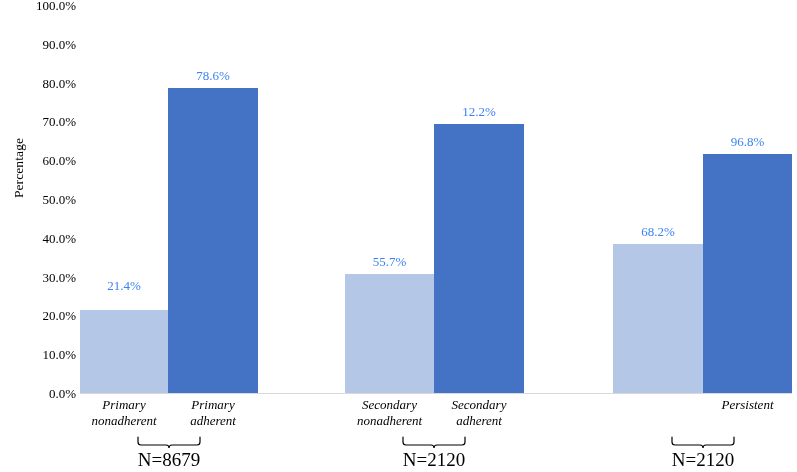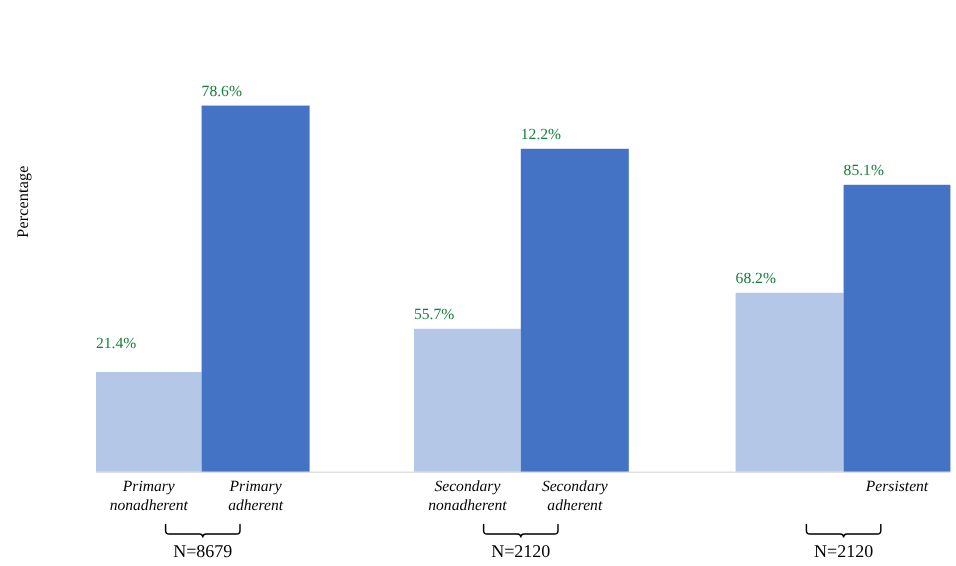--- a/index.html
+++ b/index.html
@@ -70,25 +70,25 @@
 
   .bar {
     position: absolute;
     bottom: 0;
   }
   .bar-light { background: #b4c7e7; }
   .bar-dark  { background: #4472c4; }
 
   .bar-value {
     position: absolute;
-    text-align: left;
+    text-align: center;
     font-size: 13px;
     line-height: 13px;
     white-space: nowrap;
-    color: #15803d;
+    color: #3b82f6;
   }
 
   
   .cat-labels {
     position: absolute;
     left: 80px;
     top: 397px;
     width: 712px;
     height: 40px;
     font-style: italic;
@@ -115,48 +115,61 @@
     top: 0;
   }
   .brace {
     position: relative;
     width: 100%;
     height: 15px;
   }
   .brace svg { display: block; }
   .group-n {
     text-align: center;
-    font-size: 15px;
+    font-size: 19px;
     line-height: 16px;
     white-space: nowrap;
     margin-top: 1px;
   }
 </style>
 </head>
 <body>
 
 <div id="chart-root">
 
   <div class="y-axis-title">Percentage</div>
 
+  <div class="y-ticks">
+      <div class="y-tick" style="top: -1px;">100.0%</div>
+      <div class="y-tick" style="top: 37.8px;">90.0%</div>
+      <div class="y-tick" style="top: 76.6px;">80.0%</div>
+      <div class="y-tick" style="top: 115.4px;">70.0%</div>
+      <div class="y-tick" style="top: 154.2px;">60.0%</div>
+      <div class="y-tick" style="top: 193px;">50.0%</div>
+      <div class="y-tick" style="top: 231.8px;">40.0%</div>
+      <div class="y-tick" style="top: 270.6px;">30.0%</div>
+      <div class="y-tick" style="top: 309.4px;">20.0%</div>
+      <div class="y-tick" style="top: 348.2px;">10.0%</div>
+      <div class="y-tick" style="top: 387px;">0.0%</div>
+    </div>
 
   <div class="plot-area">
     <div class="axis-line"></div>
   <div class="bar bar-light" style="left: 0px; width: 88px; height: 83.032px; background: rgb(180, 199, 231);"></div>
       <div class="bar-value" style="left: 0px; width: 88px; bottom: 101px;">21.4%</div>
       <div class="bar bar-dark" style="left: 88px; width: 90px; height: 304.968px; background: rgb(68, 114, 196);"></div>
       <div class="bar-value" style="left: 88px; width: 90px; bottom: 310.968px;">78.6%</div>
       <div class="bar bar-light" style="left: 265px; width: 89px; height: 118.728px; background: rgb(180, 199, 231);"></div>
       <div class="bar-value" style="left: 265px; width: 89px; bottom: 124.728px;">55.7%</div>
       <div class="bar bar-dark" style="left: 354px; width: 90px; height: 269.272px; background: rgb(68, 114, 196);"></div>
       <div class="bar-value" style="left: 354px; width: 90px; bottom: 275.272px;">12.2%</div>
       <div class="bar bar-light" style="left: 533px; width: 90px; height: 148.604px; background: rgb(180, 199, 231);"></div>
       <div class="bar-value" style="left: 533px; width: 90px; bottom: 154.604px;">68.2%</div>
       <div class="bar bar-dark" style="left: 623px; width: 89px; height: 239.396px; background: rgb(68, 114, 196);"></div>
-      <div class="bar-value" style="left: 623px; width: 89px; bottom: 245.396px;">85.1%</div>
+      <div class="bar-value" style="left: 623px; width: 89px; bottom: 245.396px;">96.8%</div>
     </div>
 
   <div class="cat-labels">
       <div class="cat-label" style="left: -8px; width: 104px;">
         <div>Primary</div>
         <div>nonadherent</div>
       </div>
       <div class="cat-label" style="left: 80px; width: 106px;">
         <div>Primary</div>
         <div>adherent</div>

